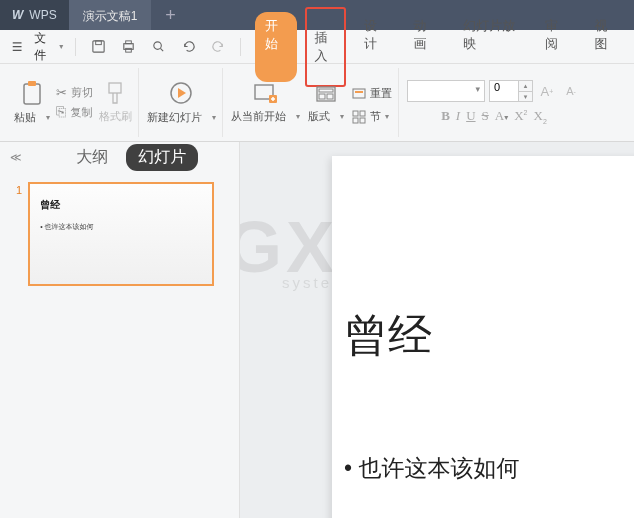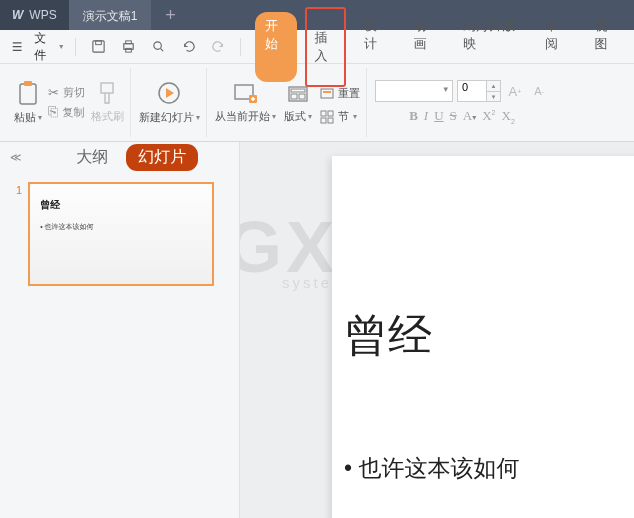--- a/index.html
+++ b/index.html
@@ -26,39 +26,39 @@
 
 
 .ribbon { height: 78px; background: #f5f6f7; border-bottom: 1px solid #d8d8d8; display: flex; align-items: center; padding: 4px 8px; font-size: 11px; gap: 2px; }
 .rib-group { display: flex; flex-direction: column; align-items: center; justify-content: center; height: 100%; padding: 0 6px; border-right: 1px solid #e5e5e5; }
 .rib-group:last-child { border-right: none; }
 .rib-lg { display: flex; flex-direction: column; align-items: center; gap: 2px; color: #555; cursor: pointer; }
 .rib-lg .icon { font-size: 22px; color: #888; }
 .rib-sm-col { display: flex; flex-direction: column; gap: 4px; justify-content: center; }
 .rib-sm { display: flex; align-items: center; gap: 4px; color: #888; font-size: 11px; cursor: pointer; }
 .rib-sm .icon { font-size: 13px; }
-.rib-label { color: #555; font-size: 11px; display: flex; align-items: center; gap: 2px; }
+.rib-label { color: #555; font-size: 11px; display: flex; align-items: center; gap: 10px; }
 .font-row { display: flex; gap: 4px; align-items: center; }
 .font-select { width: 78px; height: 22px; border: 1px solid #ccc; background: #fff; font-size: 11px; padding: 0 4px; position: relative; }
 .font-select::after { content: "▾"; position: absolute; right: 4px; top: 3px; font-size: 9px; color: #888; }
 .size-input { width: 30px; height: 22px; border: 1px solid #ccc; background: #fff; font-size: 11px; padding: 0 4px; position: relative; }
 .size-spin { width: 14px; height: 22px; border: 1px solid #ccc; border-left: none; display: flex; flex-direction: column; }
 .size-spin div { flex: 1; font-size: 7px; text-align: center; line-height: 10px; color: #888; border-bottom: 1px solid #ccc; }
 .size-spin div:last-child { border-bottom: none; }
 .fmt-btns { display: flex; gap: 6px; margin-top: 6px; color: #aaa; font-size: 13px; }
 .fmt-btns span { cursor: pointer; font-family: "Times New Roman", serif; }
 
 
 .workspace { display: flex; height: calc(100% - 142px); }
 .sidepanel { width: 240px; background: #f5f6f7; border-right: 1px solid #e0e0e0; overflow: hidden; }
 .sp-header { height: 30px; display: flex; align-items: center; gap: 12px; padding: 0 10px; font-size: 12px; }
 .sp-collapse { color: #888; font-size: 11px; cursor: pointer; }
 .sp-tabs { display: flex; gap: 6px; margin-left: auto; }
 .sp-tab { padding: 3px 12px; font-size: 16px; color: #666; cursor: pointer; border-radius: 11px; }
-.sp-tab.active { background: #c2410c; color: #fff; }
+.sp-tab.active { background: #404040; color: #fff; }
 .thumb-area { padding: 10px 16px; }
 .thumb-row { display: flex; gap: 6px; }
 .thumb-num { color: #e67e22; font-size: 11px; padding-top: 2px; }
 .thumb { width: 186px; height: 104px; border: 2px solid #f39c4f; background: linear-gradient(to bottom, #fdfdfd, #f0f0f0); padding: 14px 10px; position: relative; }
 .thumb-title { font-size: 10px; font-weight: bold; color: #222; }
 .thumb-body { font-size: 7px; color: #444; margin-top: 10px; }
 
 
 .canvas { flex: 1; background: #eceef0; position: relative; overflow: hidden; }
 .slide { position: absolute; left: 92px; top: 14px; width: 540px; height: 500px; background: #fff; box-shadow: -2px 2px 8px rgba(0,0,0,0.12); padding: 150px 20px 0 12px; }

